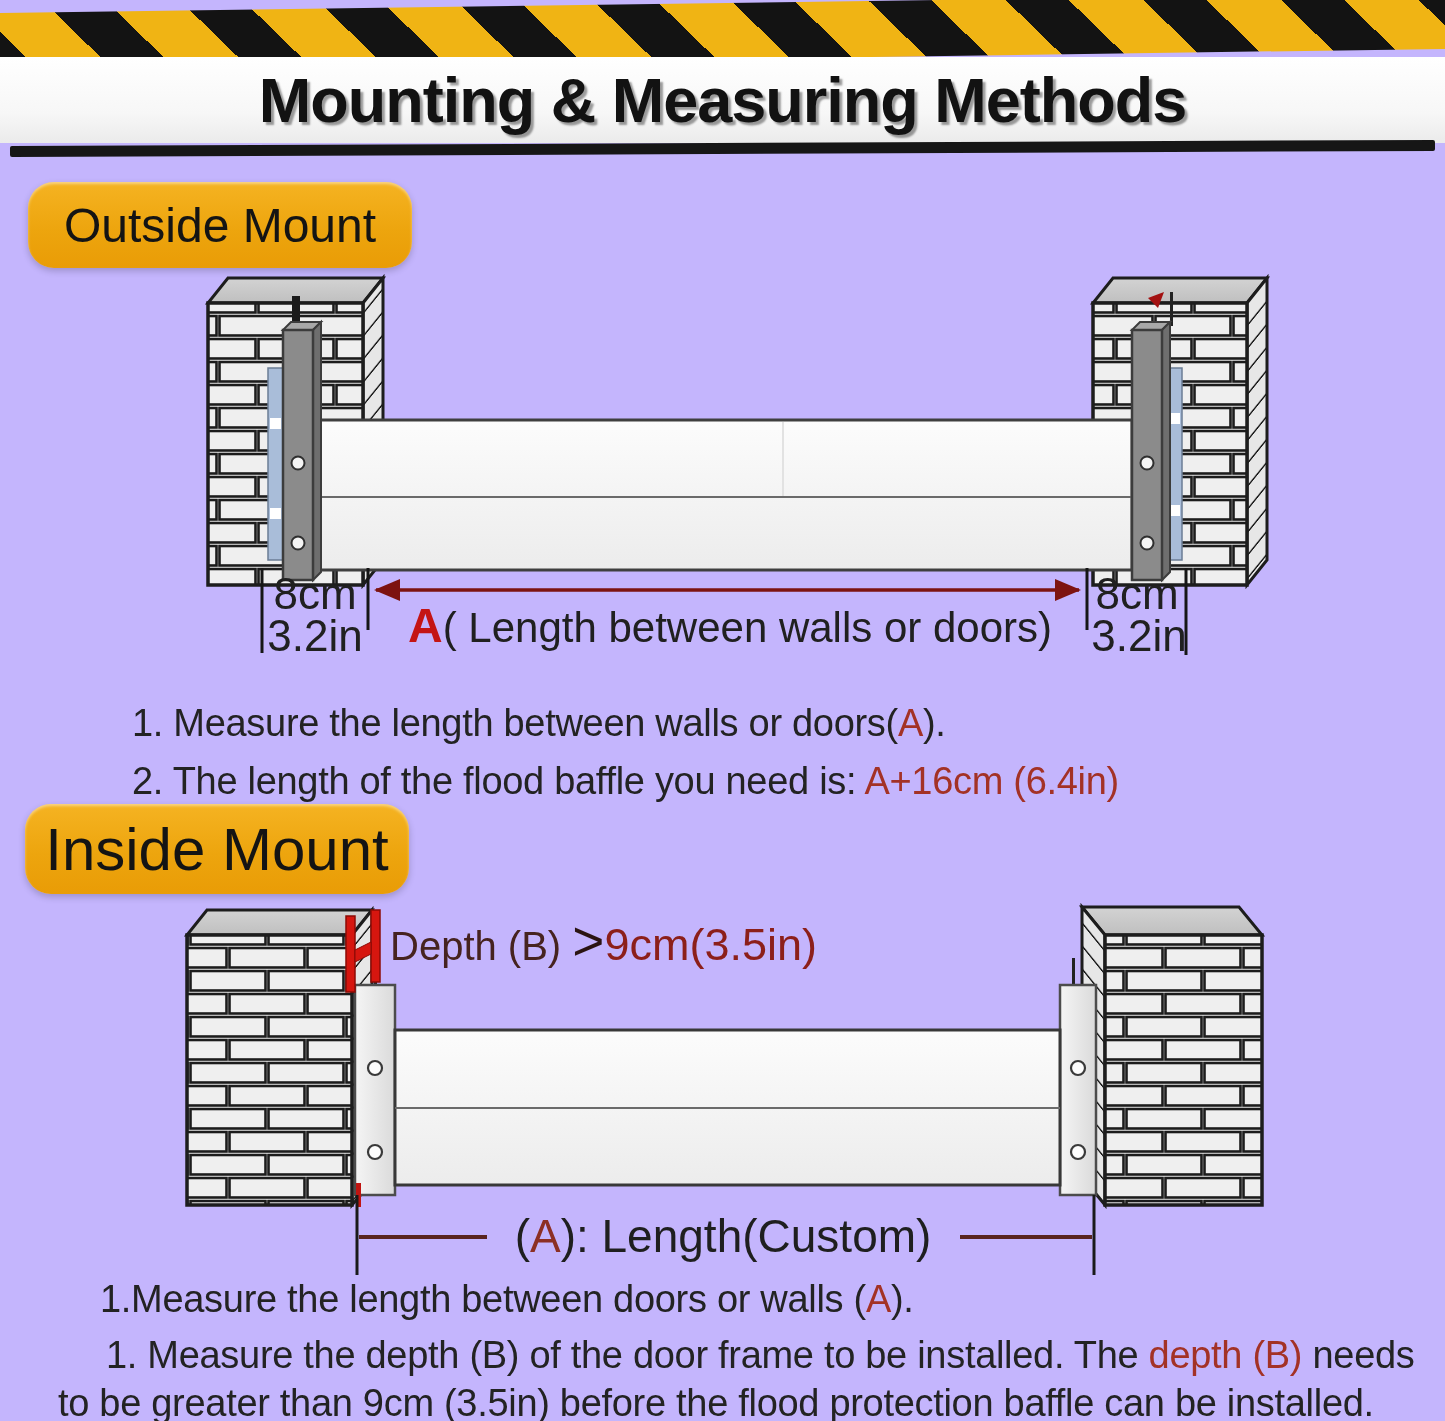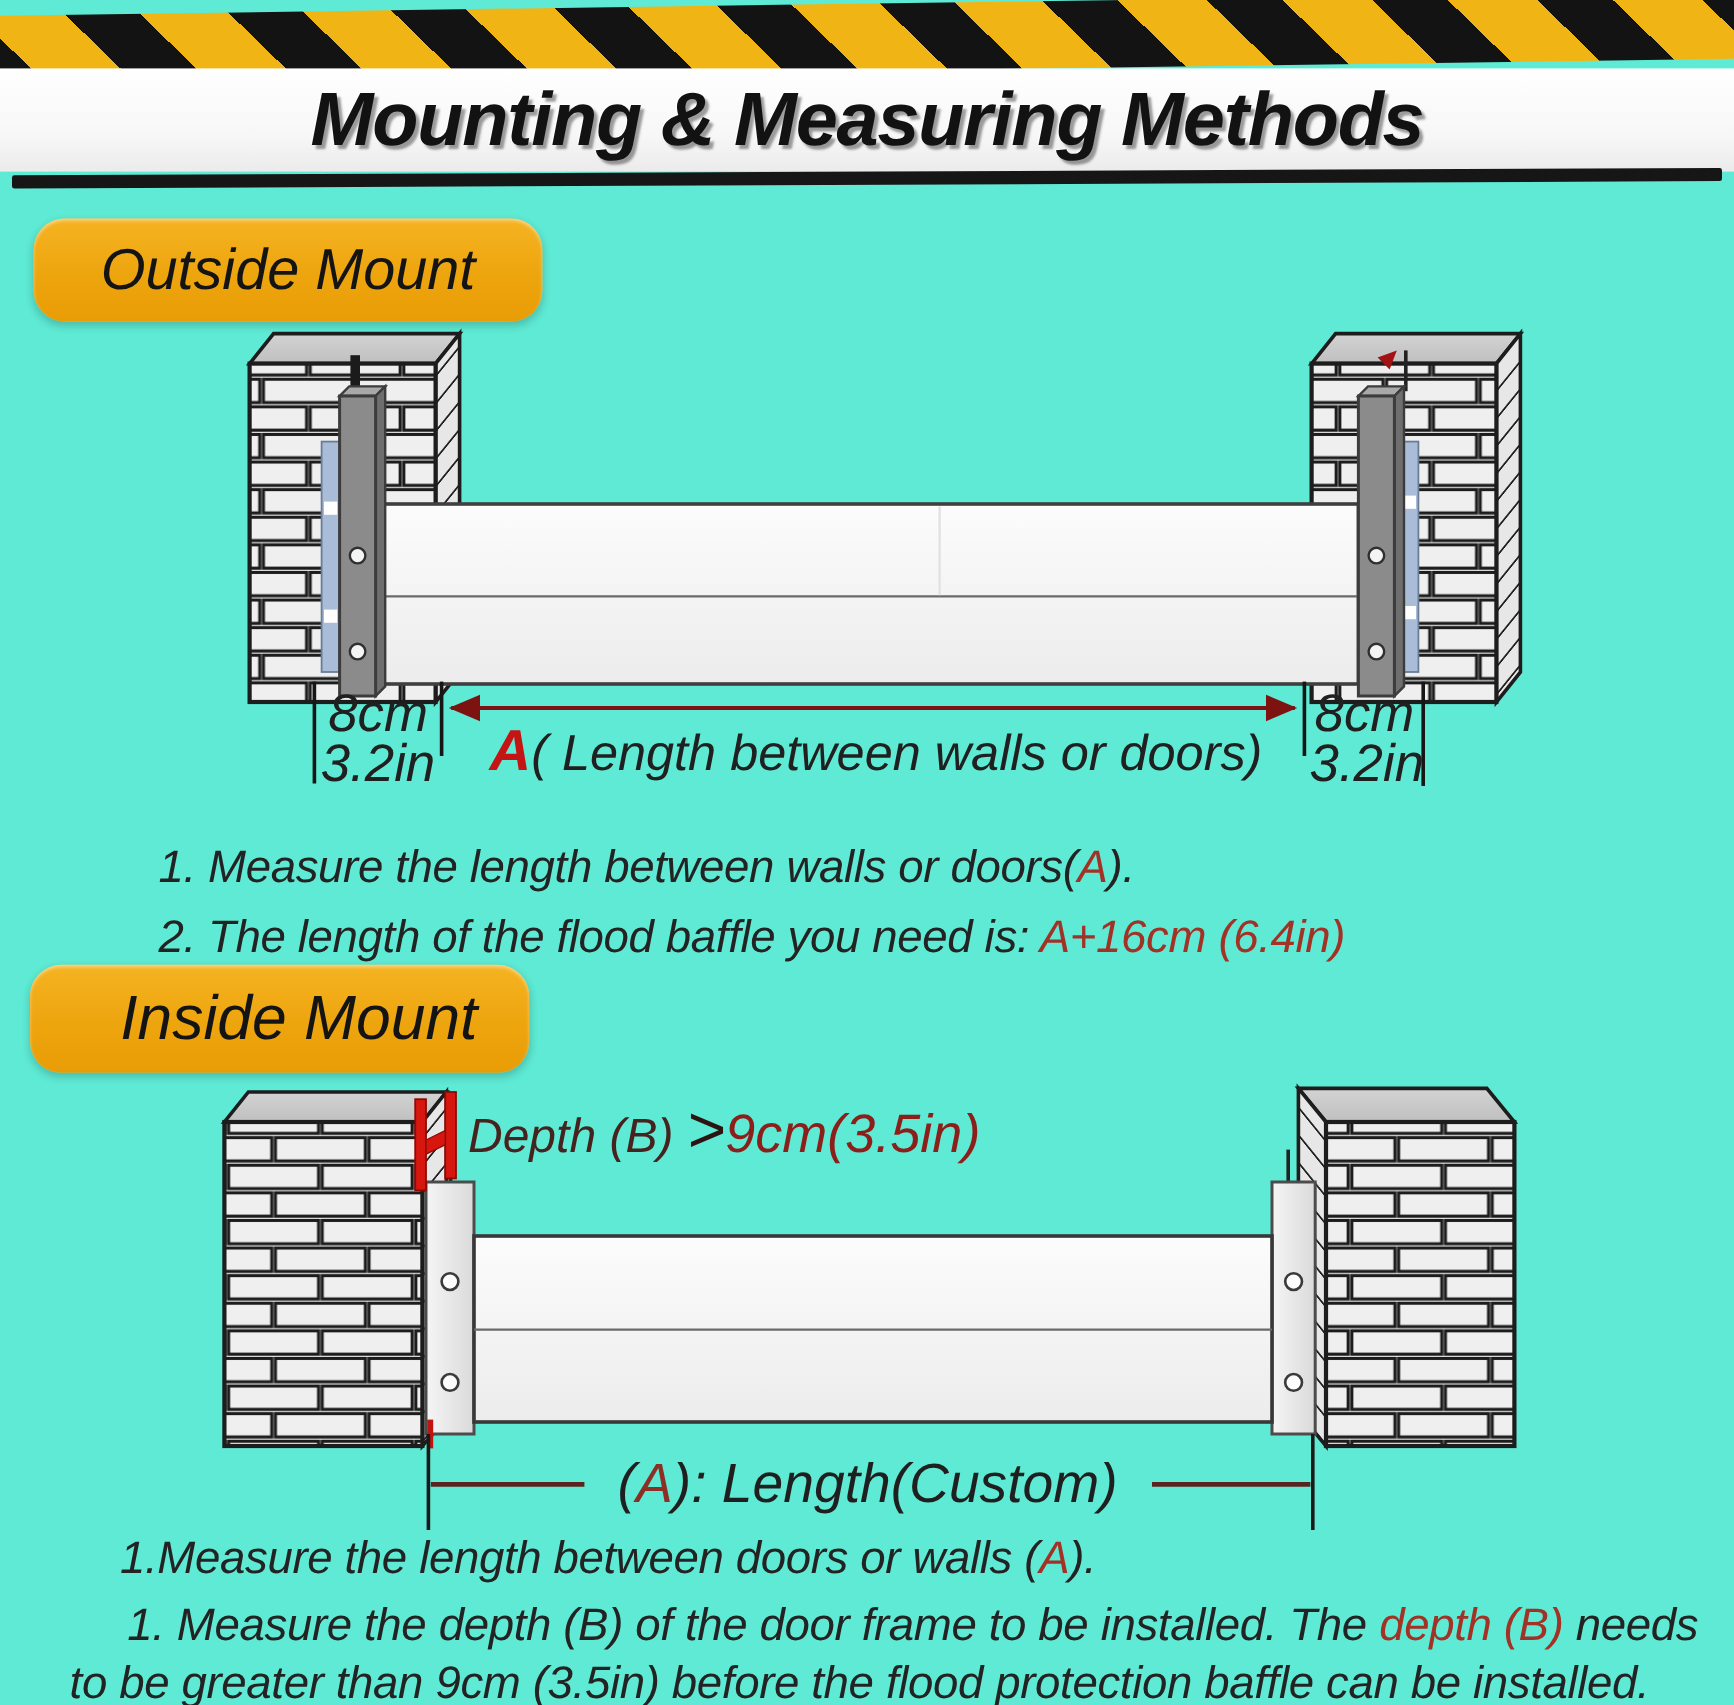--- a/index.html
+++ b/index.html
@@ -1,37 +1,37 @@
 <!DOCTYPE html>
 <html><head>
 <meta charset="utf-8">
 <style>
   html,body{margin:0;padding:0;background:#ffffff;}
-  .page{position:relative;width:1445px;height:1421px;overflow:hidden;background:#5eead4;
-        font-family:"Liberation Sans",sans-serif;font-style:italic;}
+  .page{position:relative;width:1445px;height:1421px;overflow:hidden;background:#c4b5fd;
+        font-family:"Liberation Sans",sans-serif;}
 
   
   .hazard{position:absolute;top:3px;left:-25px;width:1500px;height:56px;
           background:repeating-linear-gradient(45deg,#131313 0 44px,#f0b414 44px 96px);
           transform:rotate(-0.8deg);}
   .title-band{position:absolute;top:57px;left:0;width:1445px;height:86px;
           background:linear-gradient(180deg,#ffffff 0%,#f7f7f7 65%,#ebebeb 100%);
           display:flex;align-items:center;justify-content:center;}
   .title-band h1{margin:0;font-size:63px;font-weight:700;letter-spacing:-1px;color:#121212;
           text-shadow:3px 3px 2px rgba(0,0,0,0.38),-1px -1px 0 rgba(255,255,255,0.65);}
   .black-bar{position:absolute;top:143px;left:10px;width:1425px;height:11px;background:#161616;
           transform:rotate(-0.25deg);border-radius:2px;}
 
   
   .badge{position:absolute;display:flex;align-items:center;justify-content:center;
          background:linear-gradient(180deg,#f5b322 0%,#eda50e 55%,#e99c06 100%);
          border-radius:26px;color:#141414;
          box-shadow:0 3px 7px rgba(0,0,0,0.2),inset 0 2px 3px rgba(255,255,255,0.45);}
-  .badge-outside{left:28px;top:182px;width:424px;height:86px;font-size:48px;}
-  .badge-inside{left:25px;top:804px;width:384px;height:90px;font-size:52px;padding-left:32px;}
+  .badge-outside{left:28px;top:182px;width:384px;height:86px;font-size:48px;}
+  .badge-inside{left:25px;top:804px;width:384px;height:90px;font-size:60px;}
 
   .diagram{position:absolute;}
   .diagram-outside{left:140px;top:268px;}
   .diagram-inside{left:150px;top:900px;}
   svg text{font-family:"Liberation Sans",sans-serif;}
 
   
   .steps{position:absolute;font-size:38px;color:#232323;letter-spacing:-0.3px;}
   .steps p{margin:0;line-height:46px;}
   .steps-outside{left:132px;top:700px;}

